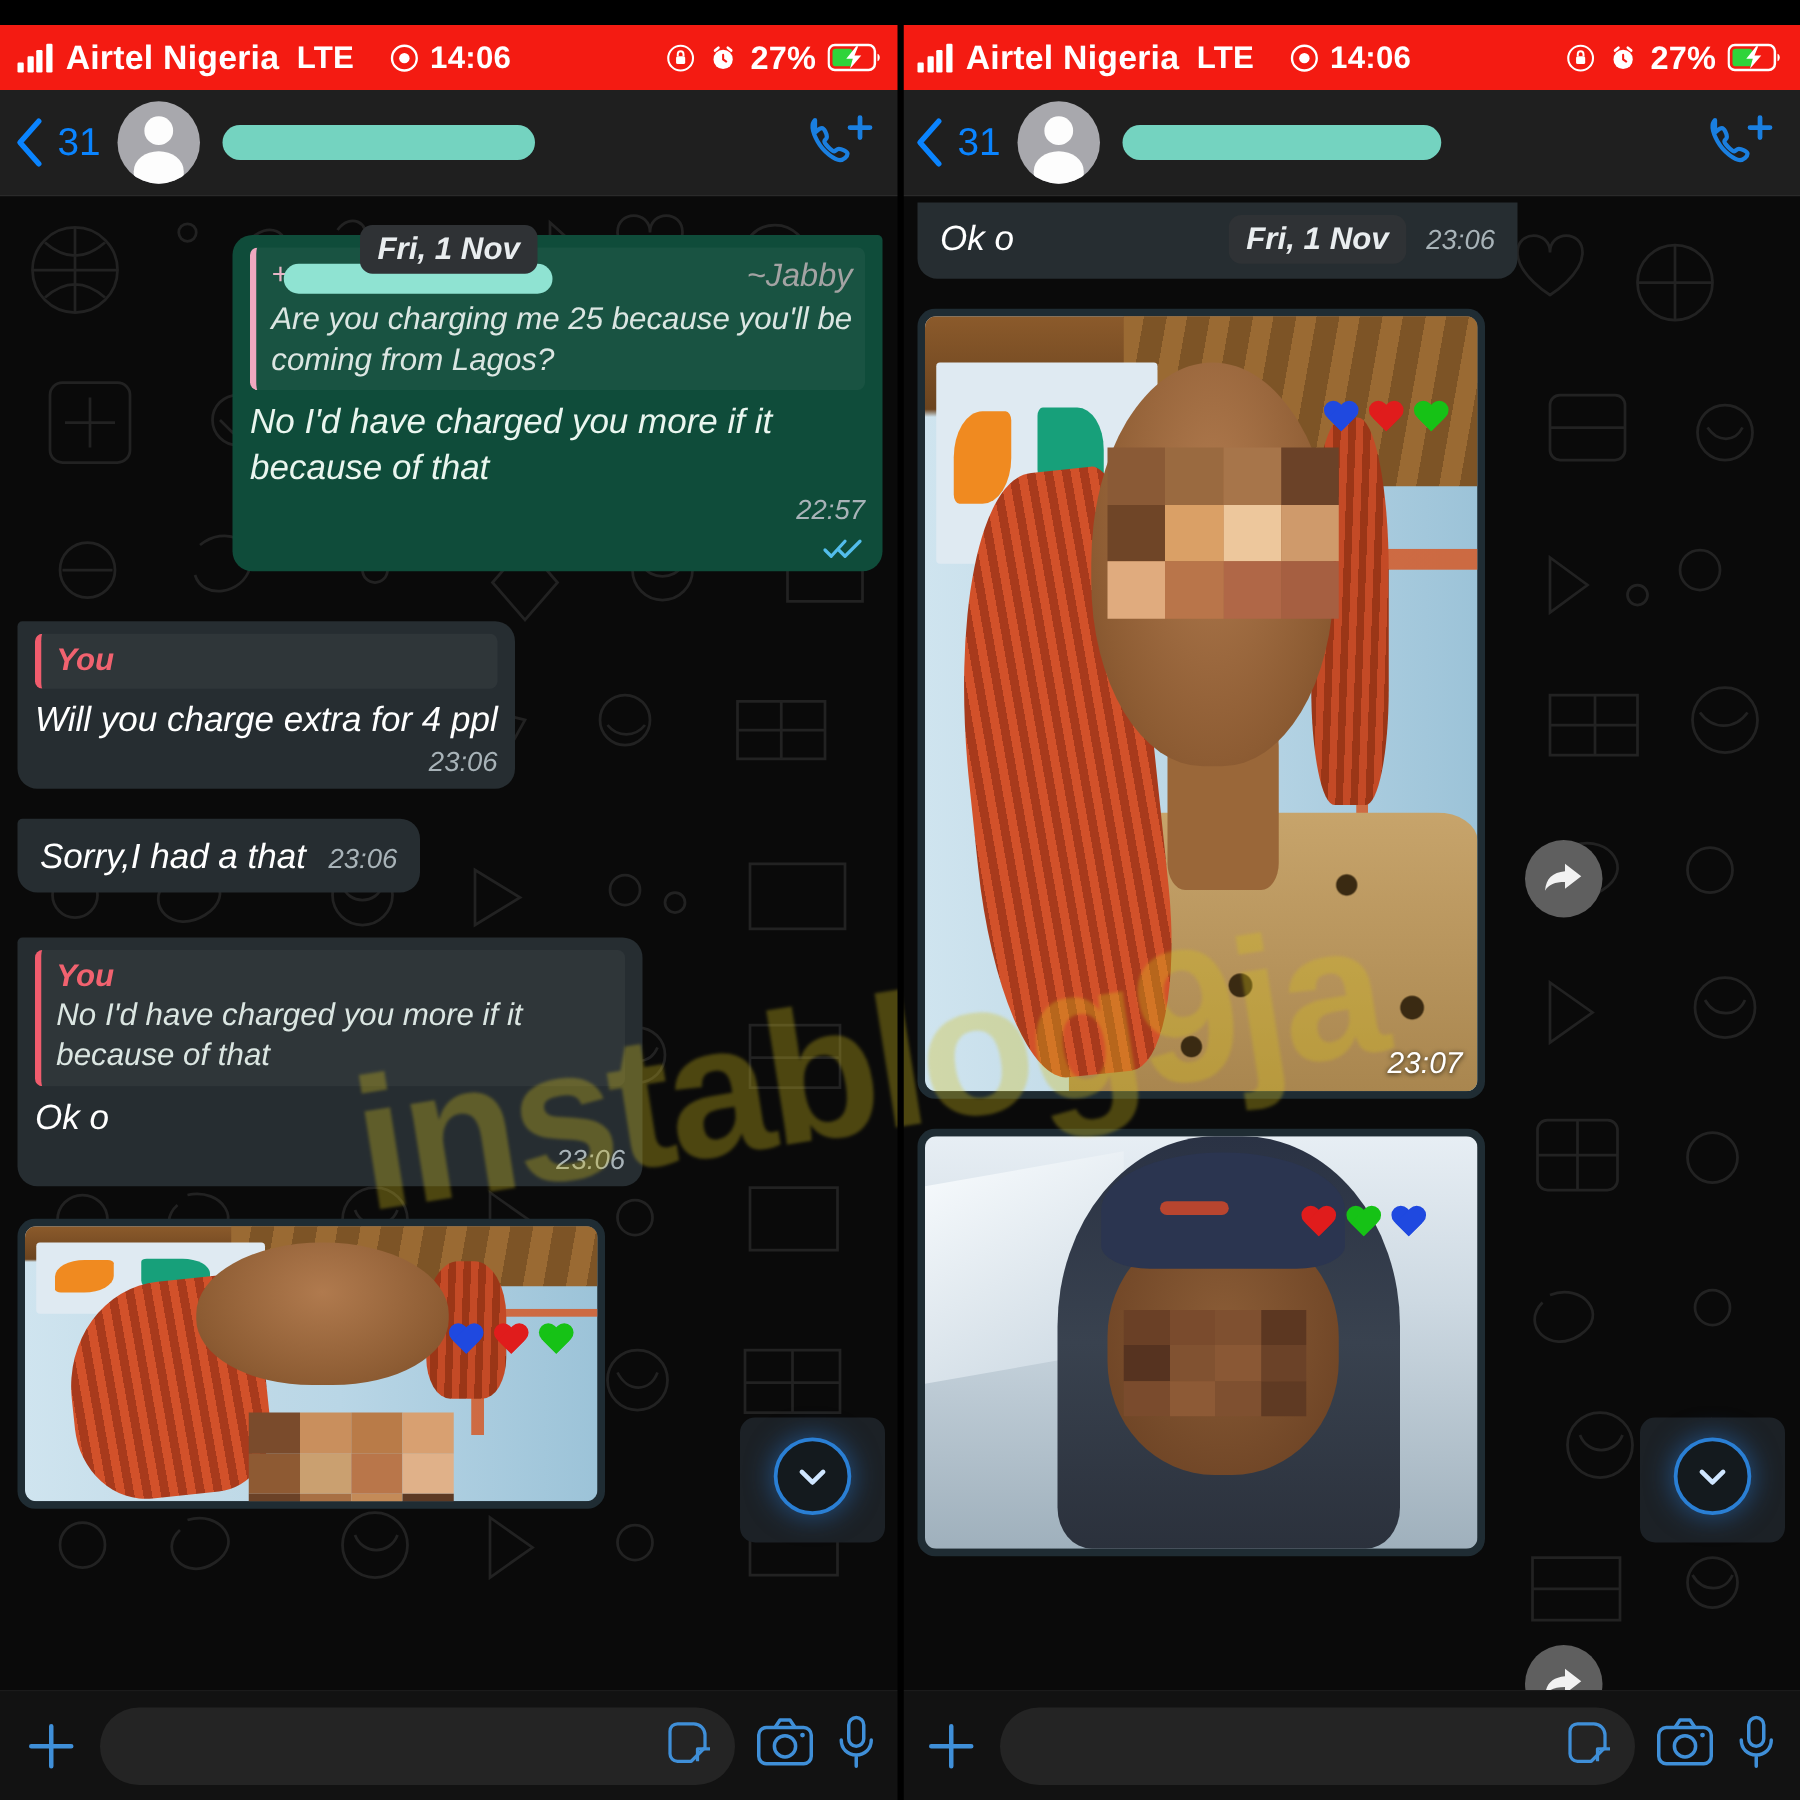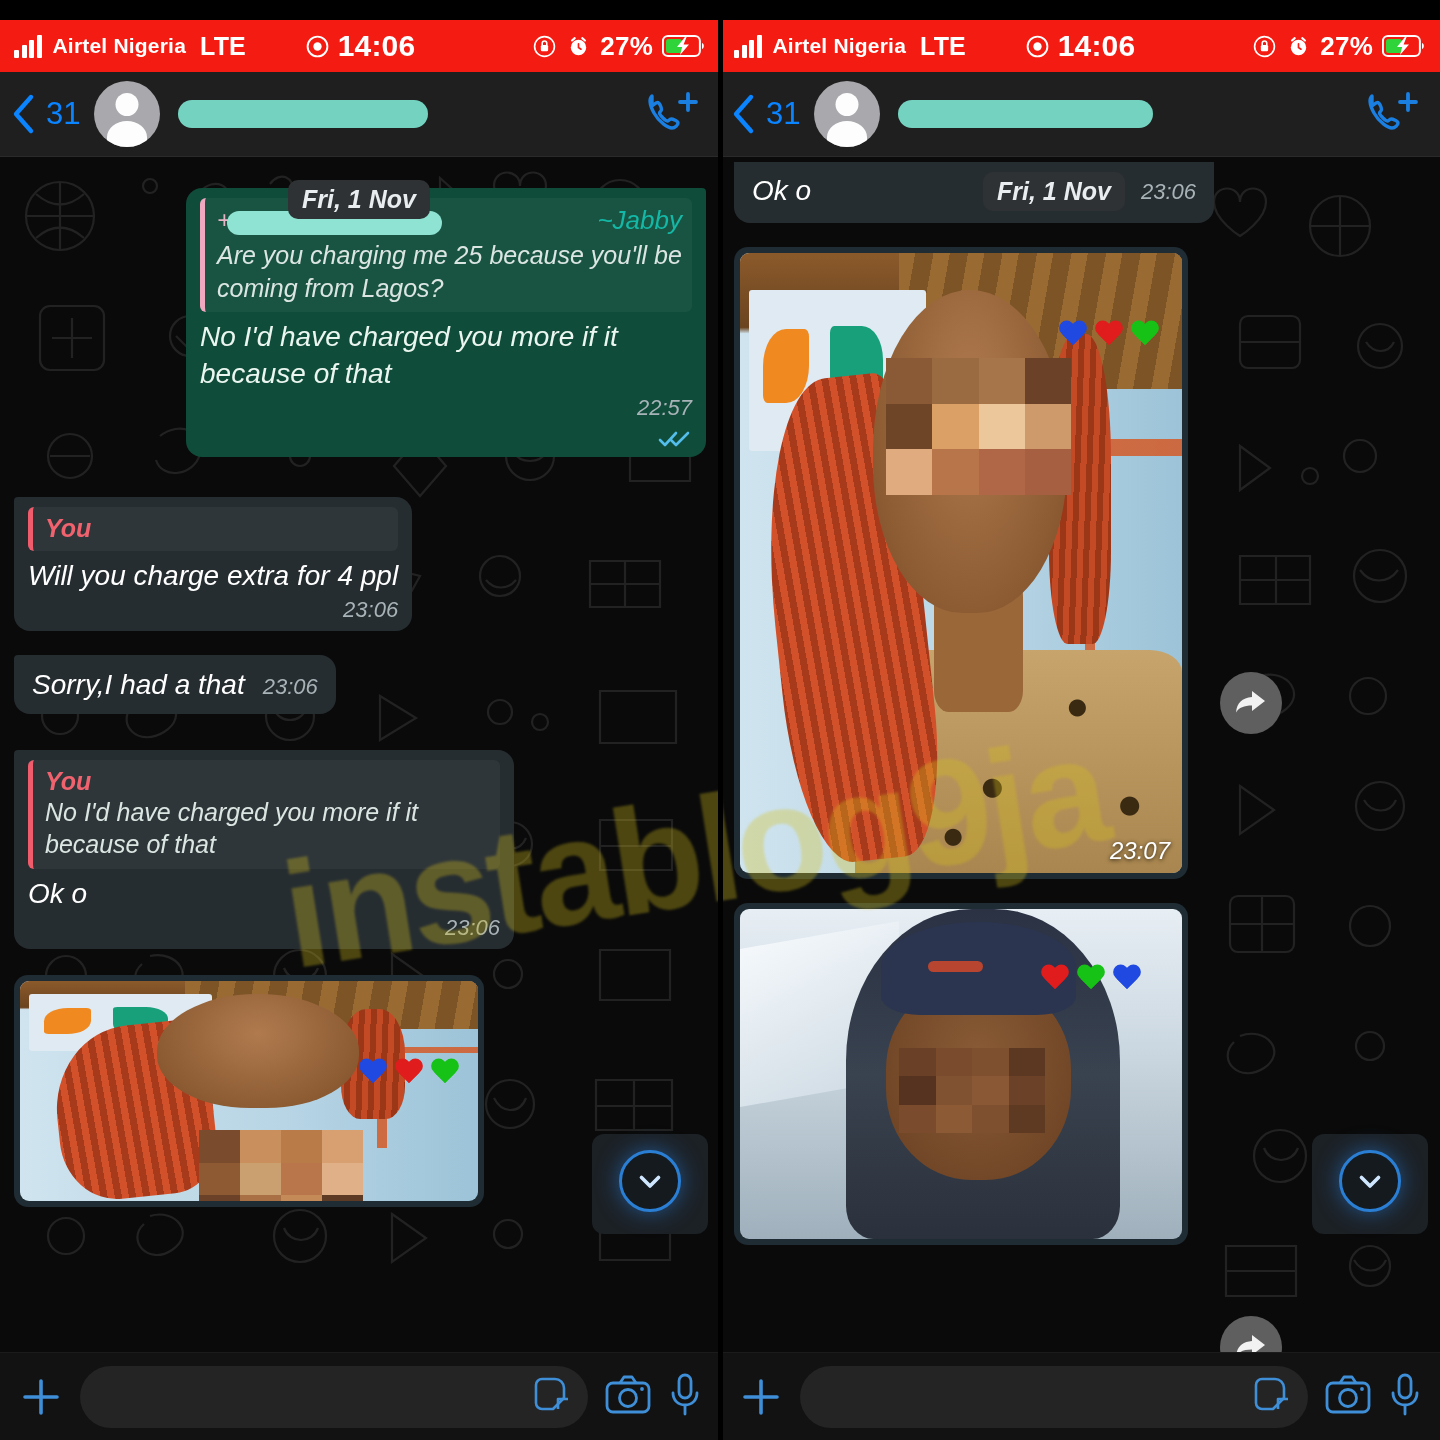--- a/index.html
+++ b/index.html
@@ -51,23 +51,23 @@
   }
   .sb-right {
     margin-left: auto; display: flex; align-items: center; gap: 9px;
   }
   .bars { display: inline-flex; align-items: flex-end; gap: 2.5px; height: 24px; }
   .bars i { display:block; width: 5px; background: #fff; border-radius: 1px; }
   .bars i:nth-child(1){ height: 8px; }
   .bars i:nth-child(2){ height: 13px; }
   .bars i:nth-child(3){ height: 18px; }
   .bars i:nth-child(4){ height: 23px; }
-  .carrier { font-size: 21px; font-weight: bold; }
+  .carrier { font-size: 27px; font-weight: bold; }
   .lte { font-size: 25px; font-weight: bold; margin-left: 3px; }
-  .clocktime { font-size: 30px; font-weight: bold; }
+  .clocktime { font-size: 25px; font-weight: bold; }
   .pct { font-size: 26px; font-weight: bold; }
   .sb-icon { display:inline-flex; align-items:center; }
 
   
   .chat-header {
     position: relative;
     height: 84px;
     background: #1f1f1f;
     display: flex;
     align-items: center;
@@ -170,21 +170,21 @@
   }
   .quote-author {
     font-size: 25px; font-weight: bold;
   }
   .quote-author.red { color: #f1626f; }
   .quote-redacted {
     display:inline-block; height: 24px; width: 215px; border-radius: 12px;
     background: #8fe3d2; vertical-align: middle;
   }
   .quote-plus { color: #e7b4c6; font-size: 24px; margin-right: -4px; }
-  .quote-jabby { font-size: 26px; color: #14b8a6; }
+  .quote-jabby { font-size: 26px; color: #a3a3a3; }
   .quote-text { font-size: 25px; line-height: 1.3; color: #dbe6e2; }
 
   
   .date-chip {
     position: absolute;
     background: #2f3235;
     color: #e9edef;
     border-radius: 10px;
     padding: 5px 14px;
     font-size: 25px;

